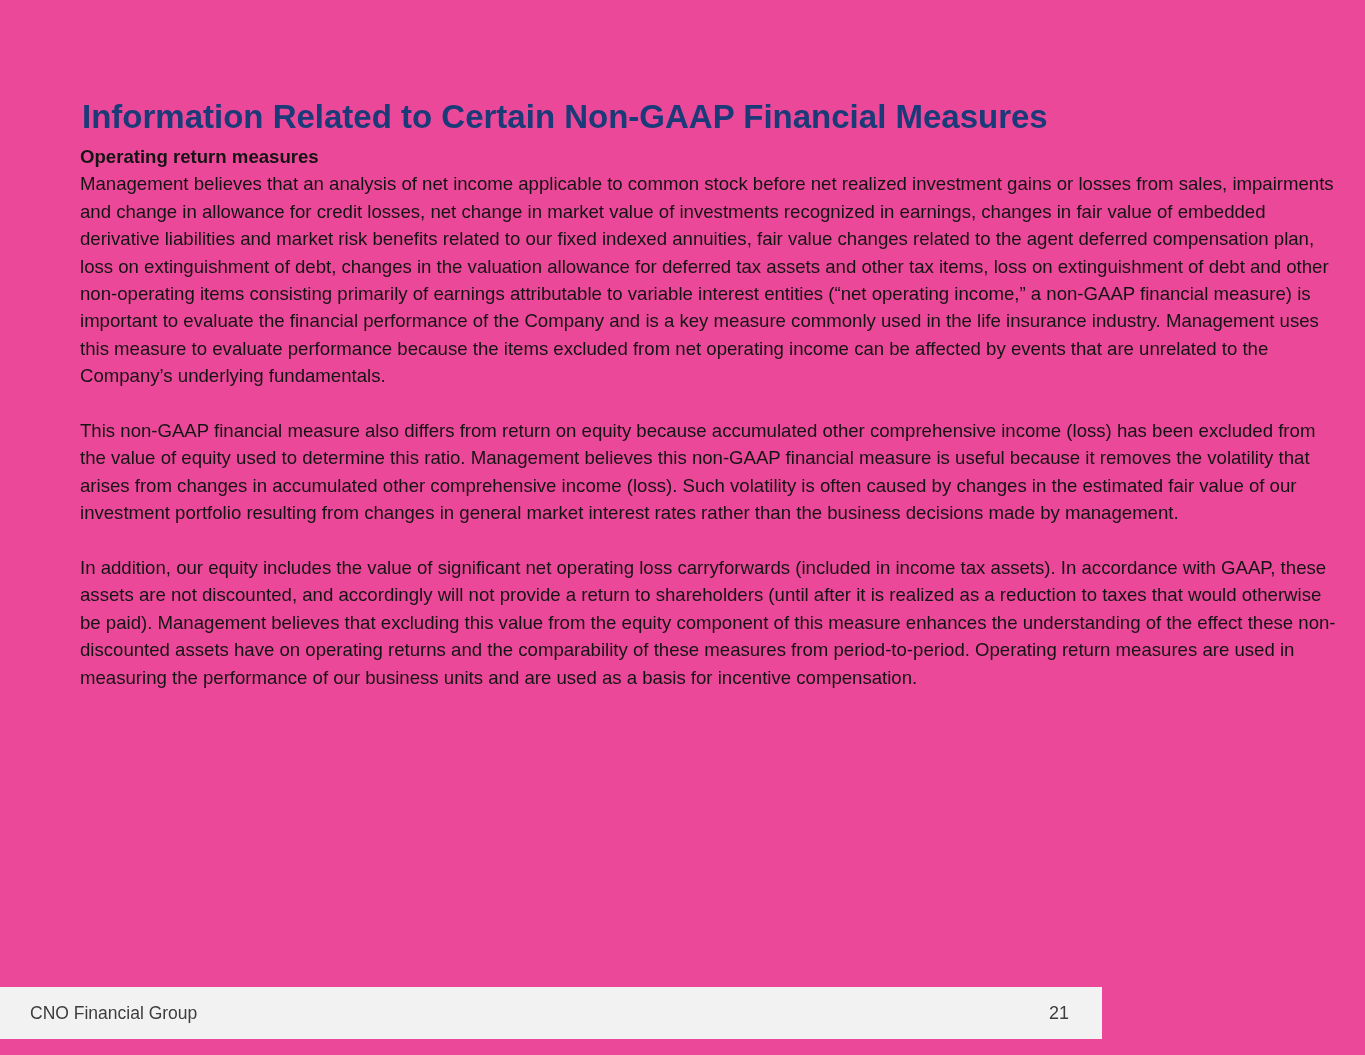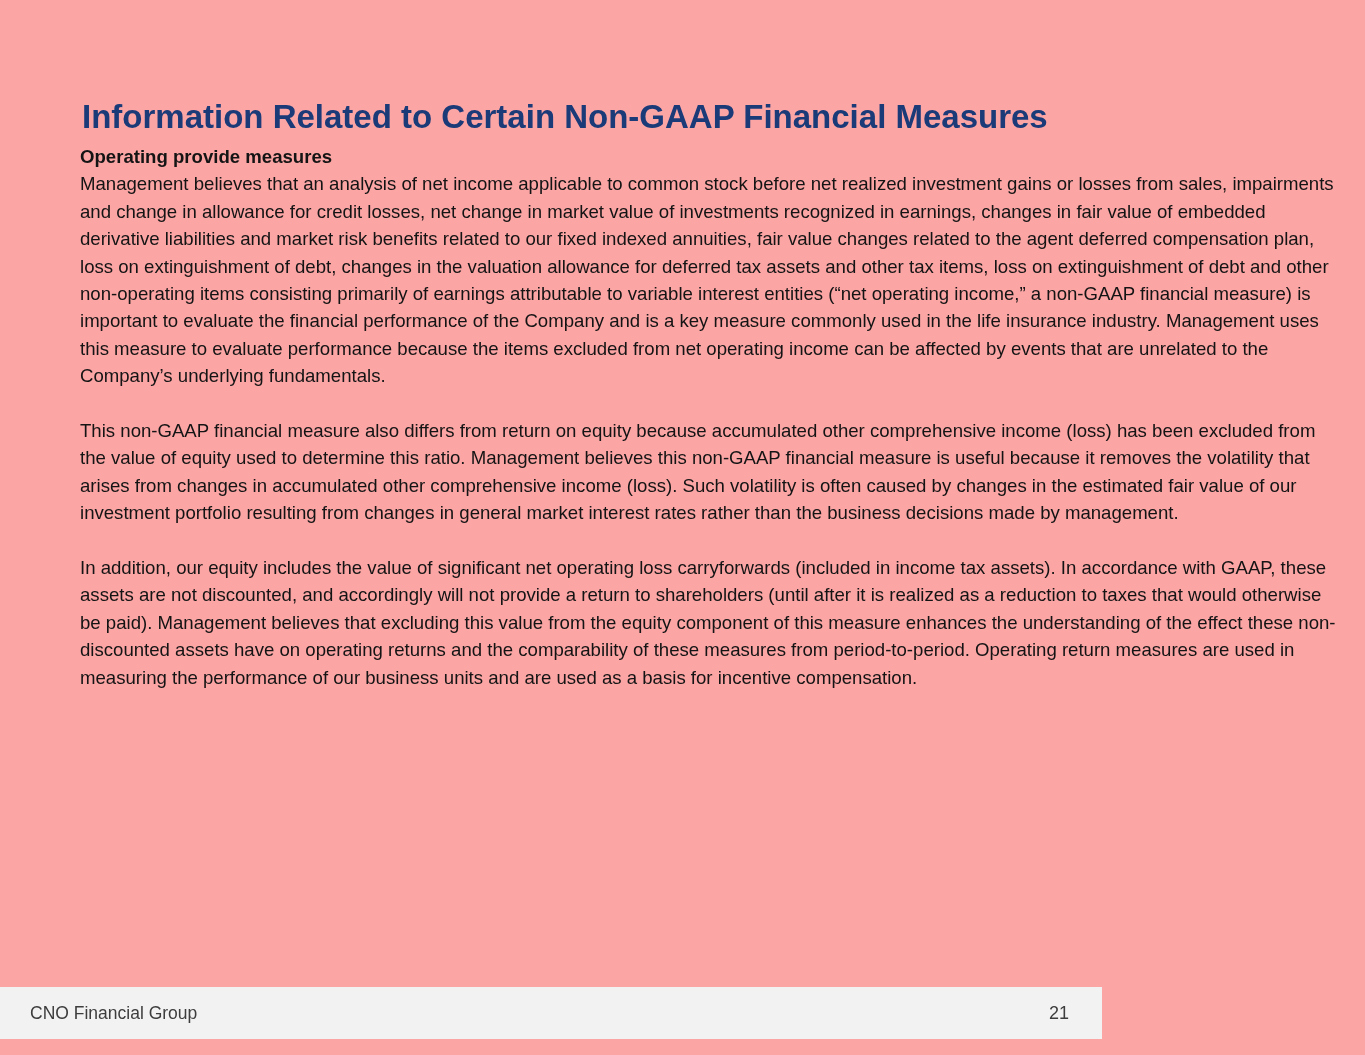--- a/index.html
+++ b/index.html
@@ -5,21 +5,21 @@
   html, body {
     margin: 0;
     padding: 0;
     background: #ffffff;
     font-family: "Liberation Sans", sans-serif;
   }
   .slide {
     position: relative;
     width: 1365px;
     height: 1055px;
-    background: #fca5a5;
+    background: #ec4899;
     overflow: hidden;
   }
   .slide-title {
     position: absolute;
     left: 82px;
     top: 76px;
     font-size: 33px;
     font-weight: bold;
     color: #1a3a78;
     white-space: nowrap;
@@ -64,21 +64,21 @@
   }
 </style>
 </head>
 <body>
 
 <div class="slide">
 
   <h1 class="slide-title">Information Related to Certain Non-GAAP Financial Measures</h1>
 
   <div class="content">
-    <div class="section-heading">Operating provide measures</div>
+    <div class="section-heading">Operating return measures</div>
     <p>Management believes that an analysis of net income applicable to common stock before net realized investment gains or losses from sales, impairments and change in allowance for credit losses, net change in market value of investments recognized in earnings, changes in fair value of embedded derivative liabilities and market risk benefits related to our fixed indexed annuities, fair value changes related to the agent deferred compensation plan, loss on extinguishment of debt, changes in the valuation allowance for deferred tax assets and other tax items, loss on extinguishment of debt and other non-operating items consisting primarily of earnings attributable to variable interest entities (“net operating income,” a non-GAAP financial measure) is important to evaluate the financial performance of the Company and is a key measure commonly used in the life insurance industry. Management uses this measure to evaluate performance because the items excluded from net operating income can be affected by events that are unrelated to the Company’s underlying fundamentals.</p>
     <p>This non-GAAP financial measure also differs from return on equity because accumulated other comprehensive income (loss) has been excluded from the value of equity used to determine this ratio. Management believes this non-GAAP financial measure is useful because it removes the volatility that arises from changes in accumulated other comprehensive income (loss). Such volatility is often caused by changes in the estimated fair value of our investment portfolio resulting from changes in general market interest rates rather than the business decisions made by management.</p>
     <p>In addition, our equity includes the value of significant net operating loss carryforwards (included in income tax assets). In accordance with GAAP, these assets are not discounted, and accordingly will not provide a return to shareholders (until after it is realized as a reduction to taxes that would otherwise be paid). Management believes that excluding this value from the equity component of this measure enhances the understanding of the effect these non-discounted assets have on operating returns and the comparability of these measures from period-to-period. Operating return measures are used in measuring the performance of our business units and are used as a basis for incentive compensation.</p>
   </div>
 
   <div class="footer-bar">
     <span class="footer-company">CNO Financial Group</span>
     <span class="footer-page-number">21</span>
   </div>
 

